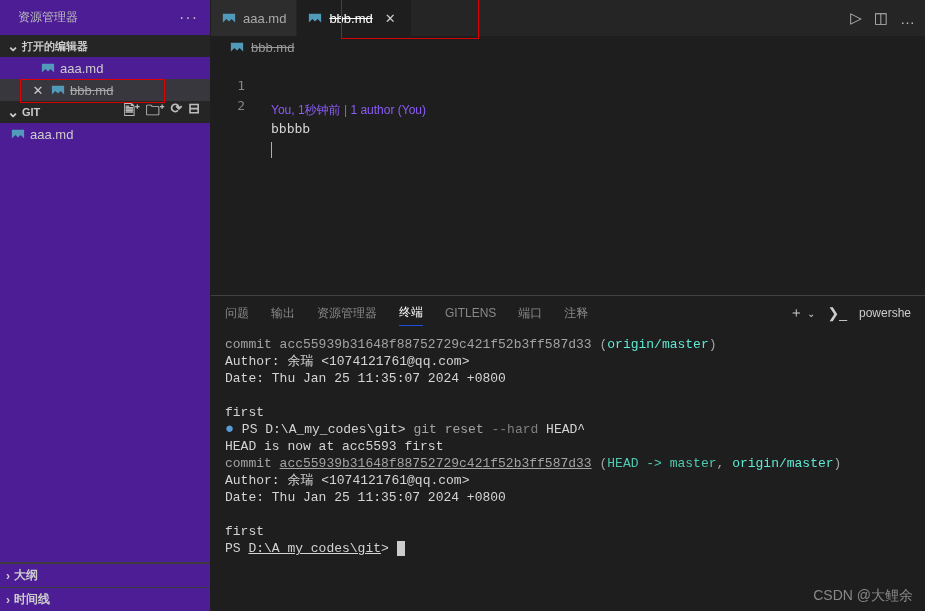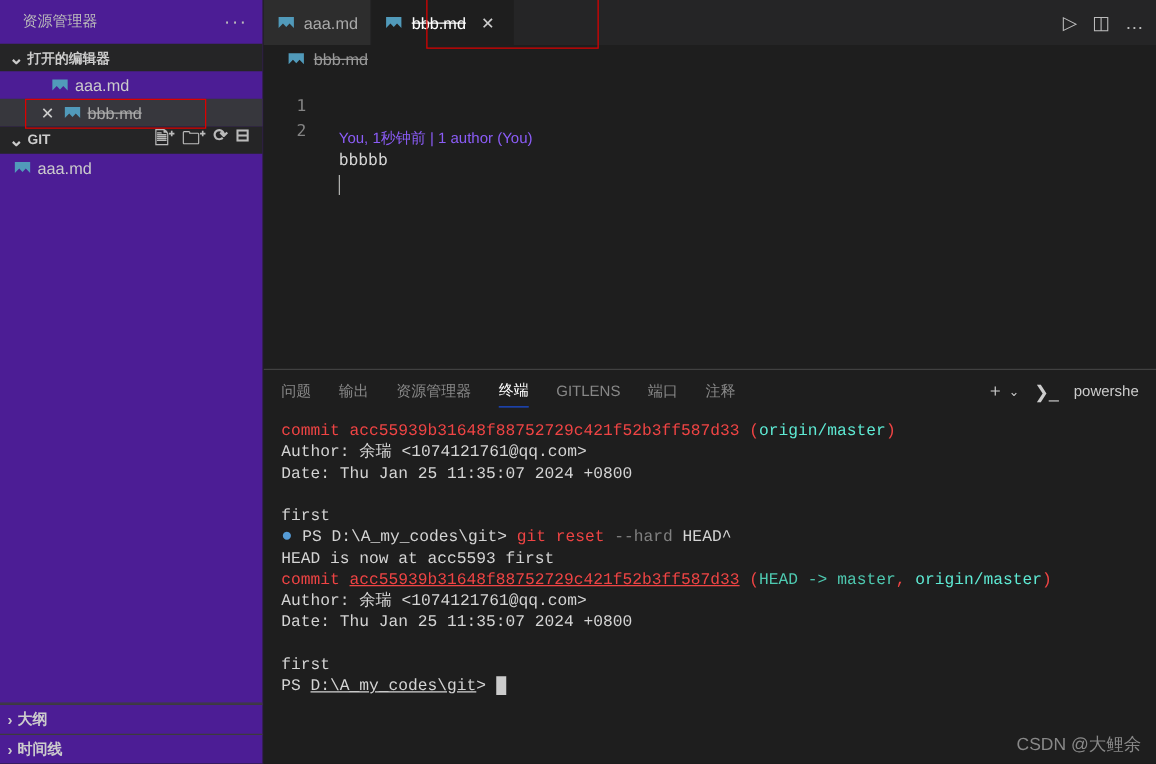--- a/index.html
+++ b/index.html
@@ -49,21 +49,21 @@
     .editor-content { flex: 1; font-family: Consolas, monospace; font-size: 13px; position: relative; padding-top: 0; }
     .codelens { color: #8b5cf6; font-size: 12px; padding-left: 10px; height: 18px; line-height: 18px; font-family: "Segoe UI", sans-serif; margin-top: 43px; }
     .code-line { padding-left: 10px; line-height: 20px; color: #d4d4d4; }
     .cursor-line { display:inline-block; width:1px; height:16px; background:#aeafad; vertical-align: middle;}
     .panel { height: 316px; background: #1e1e1e; border-top: 1px solid #414141; display: flex; flex-direction: column; }
     .panel-tabs { display: flex; align-items: center; height: 34px; padding: 0 14px; gap: 22px; font-size: 12px; color: #888; }
     .panel-tab { cursor: pointer; padding: 4px 0; }
     .panel-tab.active { color: #fff; border-bottom: 1px solid #1d4ed8; }
     .panel-right { margin-left: auto; display: flex; align-items: center; gap: 12px; color: #ccc; font-size: 14px; }
     .terminal { flex: 1; padding: 6px 14px 0 14px; font-family: Consolas, "Courier New", monospace; font-size: 13px; color: #cccccc; line-height: 17px; overflow: hidden; }
-    .t-yellow { color: #ef4444; }
+    .t-yellow { color: #a3a3a3; }
     .t-red { color: #5eead4; }
     .t-white { color: #d4d4d4; }
     .t-cyan { color: #4ec9b0; }
     .t-gray { color: #808080; }
     .t-blue-dot { color: #569cd6; font-size: 15px; }
     .t-underline { text-decoration: underline; }
     .term-cursor { display: inline-block; width: 8px; height: 15px; background: #cccccc; vertical-align: text-bottom; }
     .watermark { position: absolute; right: 12px; bottom: 6px; color: #888; font-size: 14px; z-index: 20; font-family: "Microsoft YaHei", sans-serif; }
   </style>
 </head>

